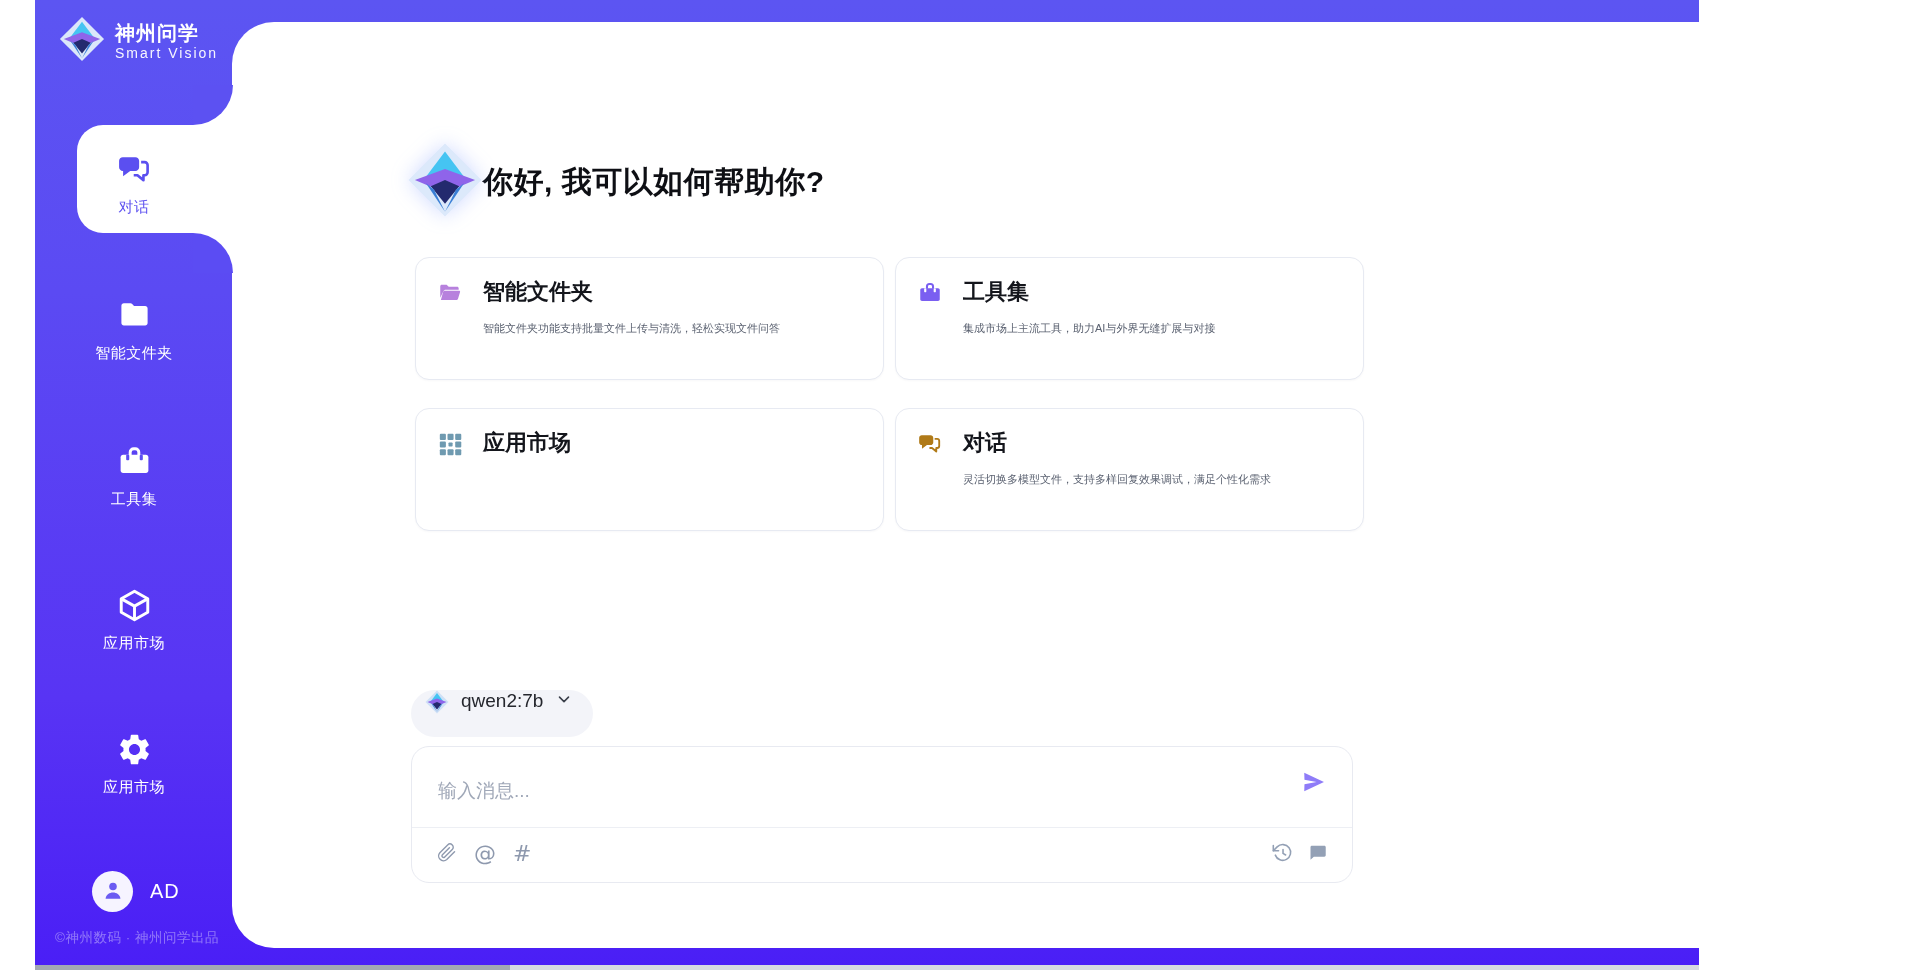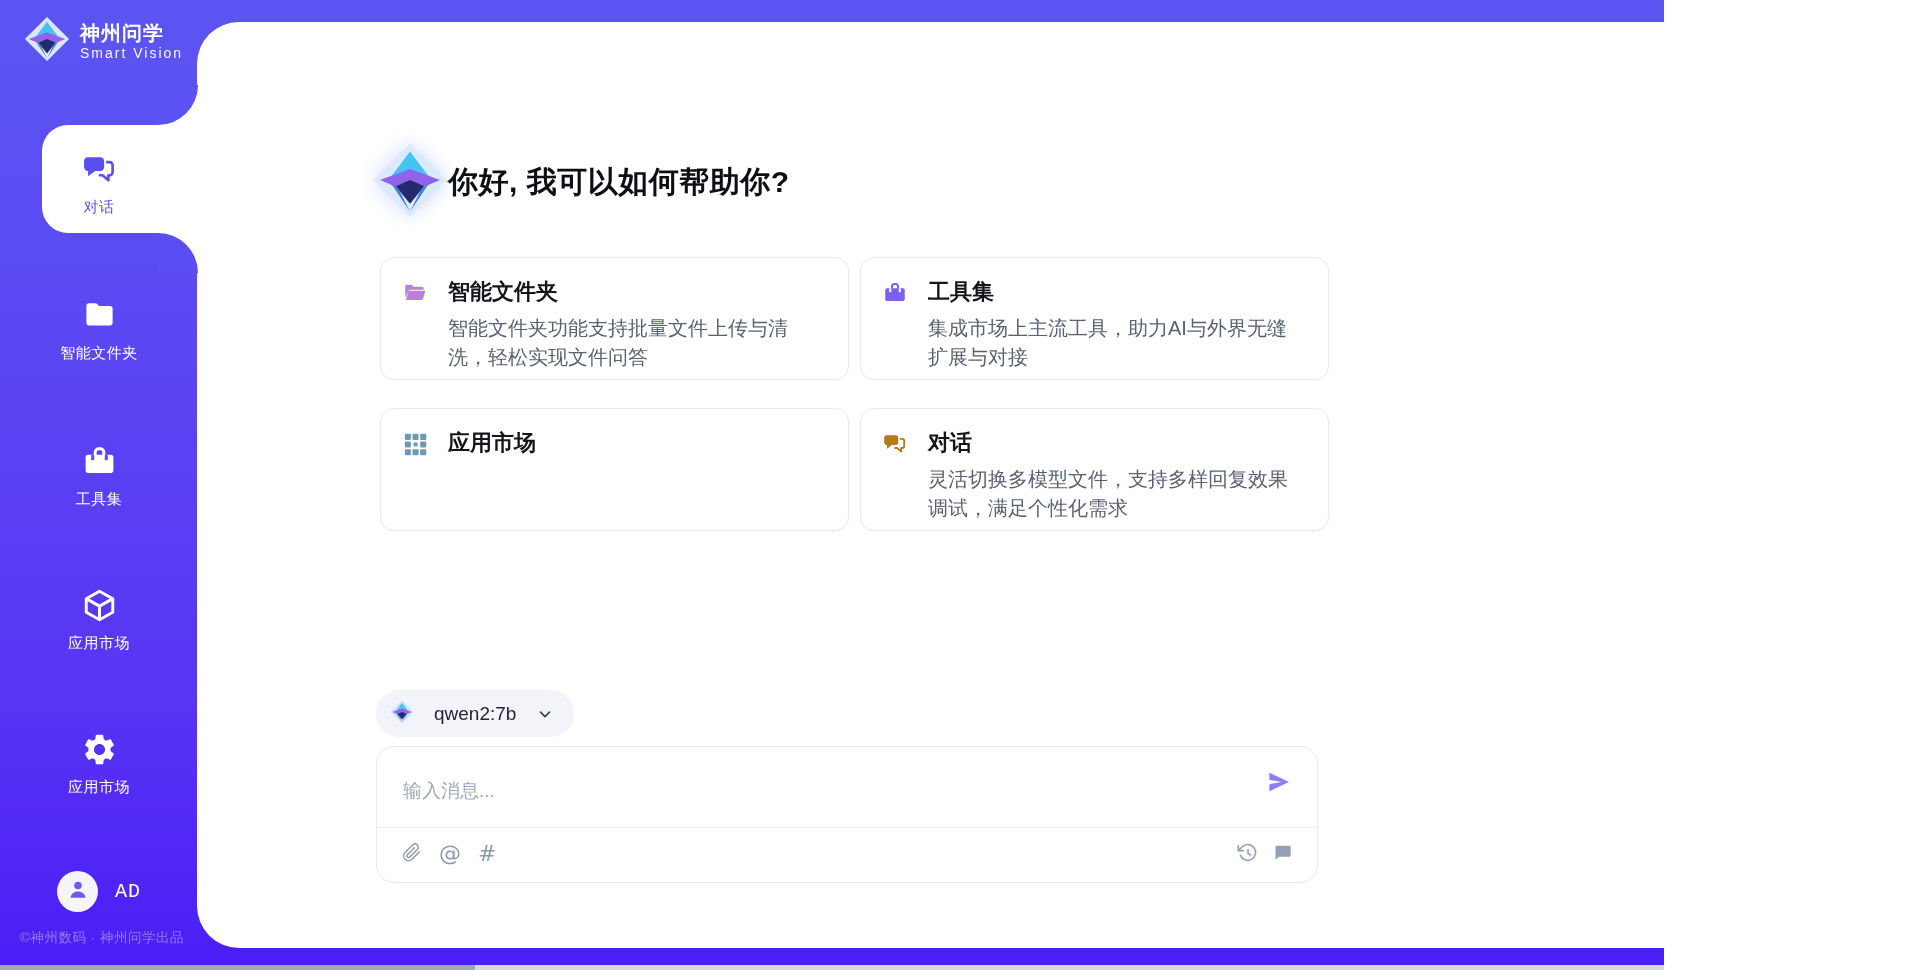--- a/index.html
+++ b/index.html
@@ -1,20 +1,20 @@
 <!DOCTYPE html>
 <html><head>
 <meta charset="utf-8">
 <style>
   * { margin:0; padding:0; box-sizing:border-box; }
   html,body { width:1920px; height:970px; overflow:hidden; }
   body { font-family:"Liberation Sans","DejaVu Sans",sans-serif; }
 
   .stage { position:relative; width:1664px; height:970px; overflow:hidden;
-    background:linear-gradient(180deg,#5c55f2 0%,#5b4af3 30%,#5834f4 72%,#4a1ef6 100%); }
+    background:linear-gradient(180deg,#5c55f2 0%,#5b4af3 30%,#5834f4 72%,#4a1ef6 100%);margin-left:35px; }
 
   
   .panel { position:absolute; left:197px; top:22px; width:1703px; height:926px;
     background:#ffffff; border-radius:42px; }
 
   
   .tab-flare { position:absolute; left:158px; top:85px; width:41px; height:188px; background:#fff; }
   .tab-main  { position:absolute; left:42px; top:125px; width:120px; height:108px;
     background:#fff; border-radius:26px 0 0 26px; }
   .carve-top { position:absolute; left:158px; top:85px; width:40px; height:40px;
@@ -28,21 +28,21 @@
   .brand-name { color:#fff; font-size:20px; font-weight:700; letter-spacing:1px; line-height:1.15; }
   .brand-sub  { color:rgba(255,255,255,.95); font-size:14px; letter-spacing:2px; }
 
   .nav-item { position:absolute; left:0; width:198px; display:flex; flex-direction:column;
     align-items:center; gap:6px; color:#ffffff; cursor:pointer; }
   .nav-item svg { width:37px; height:37px; }
   .nav-label { font-size:15px; letter-spacing:.5px; }
   .nav-item.active { color:#5b4ff0; }
   .nav-item.active .nav-label { color:#5b4ff0; font-weight:500; }
 
-  .user-row { position:absolute; left:57px; top:871px; display:flex; align-items:center; gap:17px;font-family:Liberation Mono, monospace; }
+  .user-row { position:absolute; left:57px; top:871px; display:flex; align-items:center; gap:17px; }
   .avatar { width:41px; height:41px; border-radius:50%; background:#f6f4ff; display:flex;
     align-items:center; justify-content:center; }
   .avatar svg { width:26px; height:26px; }
   .user-name { color:#fff; font-size:20px; letter-spacing:1px; }
 
   .side-footer { position:absolute; left:20px; top:929px; width:186px; color:rgba(255,255,255,.38);
     font-size:13.5px; letter-spacing:.5px; white-space:nowrap; }
 
   
   .greeting { position:absolute; left:372px; top:142px; display:flex; align-items:center; }
@@ -51,30 +51,30 @@
 
   
   .cards { position:absolute; left:380px; top:257px; display:grid;
     grid-template-columns:469px 469px; column-gap:11px; row-gap:28px; }
   .card { height:123px; border:1px solid #e7eaf2; border-radius:14px; background:#fff;
     box-shadow:0 1px 2px rgba(25,35,70,.03); padding:19px 24px 0 21px;
     display:flex; gap:20px; cursor:pointer; }
   .card-icon { flex:0 0 26px; padding-top:3px; }
   .card-icon svg { width:26px; height:26px; }
   .card-title { font-size:22px; font-weight:700; color:#14161c; margin-bottom:7px; }
-  .card-desc { font-size:20px; color:#5a6170; line-height:29px; }
+  .card-desc { font-size:11px; color:#5a6170; line-height:29px; }
 
   .icon-folder-open { color:#b781dd; }
   .icon-toolbox-card { color:#7a5ff1; }
   .icon-grid { color:#6f9ab0; }
   .icon-chat-card { color:#b07a18; }
 
   
   .model-pill { position:absolute; left:376px; top:690px; height:47px; padding:0 20px 0 14px;
-    background:#f3f4f9; border-radius:24px; display:flex; align-items:center; gap:20px; cursor:pointer; }
+    background:#f3f4f9; border-radius:24px; display:flex; align-items:flex-start; gap:12px; cursor:pointer; }
   .model-pill .gem { width:24px; height:24px; }
   .model-name { font-size:19px; color:#25272e; }
   .model-pill .chev { width:18px; height:18px; color:#3a3f4a; }
 
   .inputbox { position:absolute; left:376px; top:746px; width:942px; height:137px;
     background:#fff; border:1.5px solid #e8eaf1; border-radius:18px; }
   .msg-input { position:absolute; left:0; top:0; width:100%; height:79px; border:0; outline:none;
     background:transparent; padding:8px 70px 0 26px; font-size:19px; color:#0c4a6e;
     font-family:"Liberation Sans","DejaVu Sans",sans-serif; }
   .msg-input::placeholder { color:#a0a8b8; }

